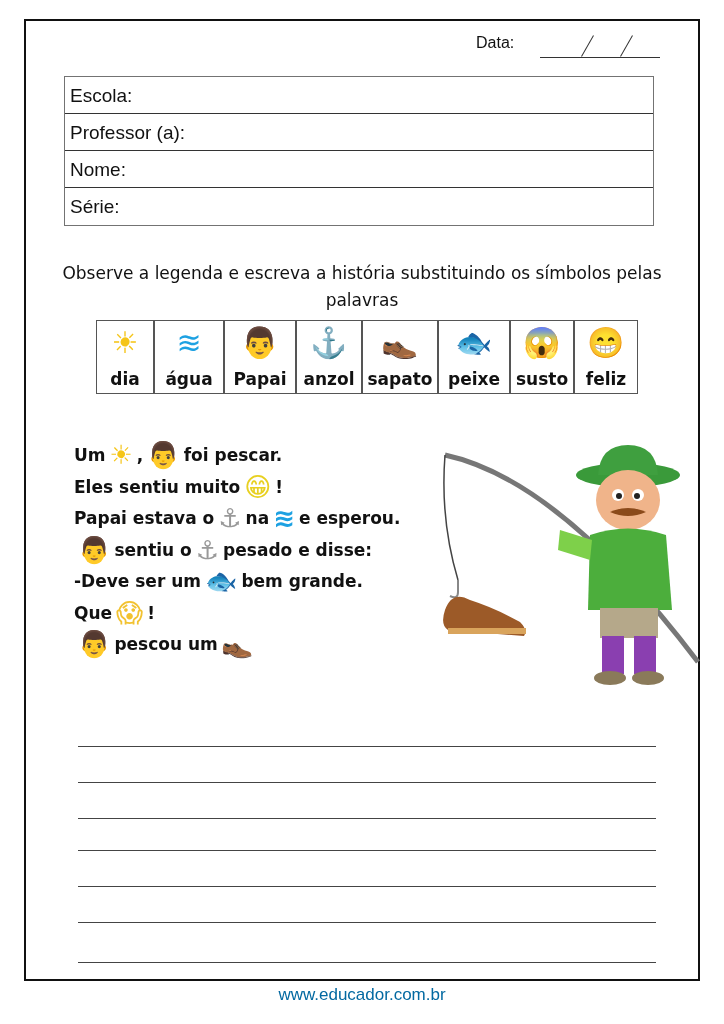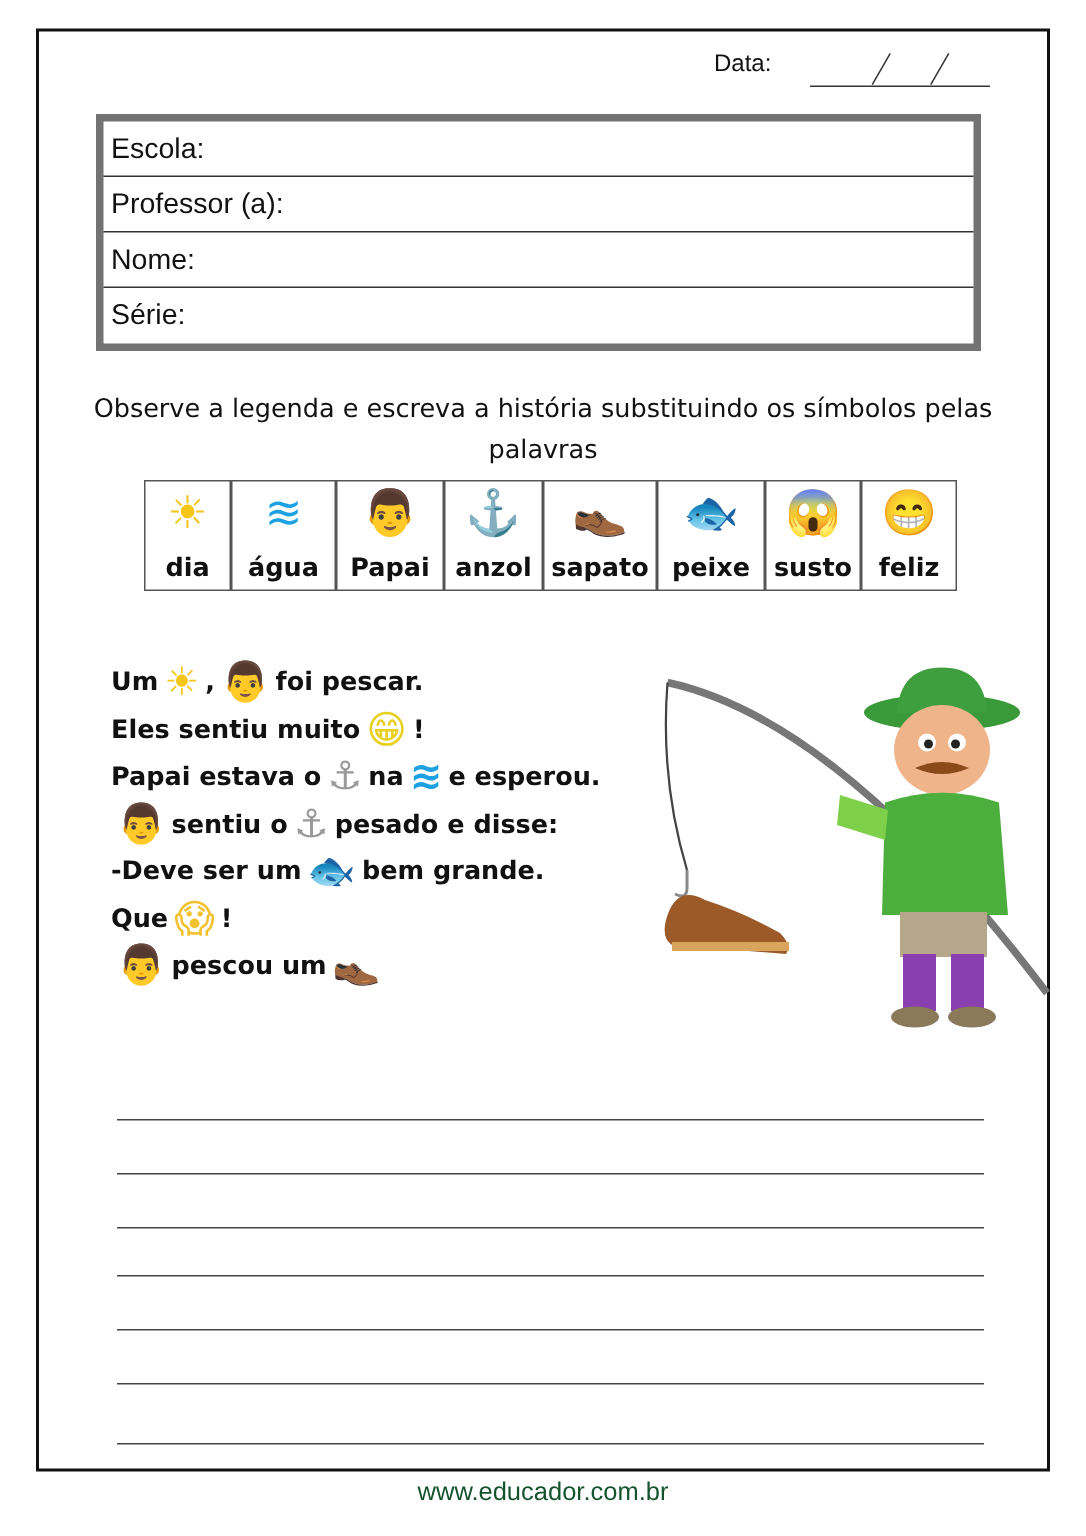--- a/index.html
+++ b/index.html
@@ -1,34 +1,34 @@
 <!DOCTYPE html>
 <html><head>
 <meta charset="utf-8">
 <style>
   html, body { margin:0; padding:0; background:#fff; }
   body { width:724px; height:1024px; position:relative; overflow:hidden; font-family:"Liberation Sans", sans-serif; color:#111; }
   .page-border { position:absolute; left:24px; top:19px; width:676px; height:962px; border:2px solid #111; box-sizing:border-box; }
   .date-row { position:absolute; left:476px; top:34px; font-size:16px; }
   .date-line { position:absolute; left:540px; top:57px; width:120px; border-top:1px solid #333; }
   .slash { position:absolute; top:34px; width:1px; height:24px; background:#333; transform:rotate(30deg); }
-  .info-table { position:absolute; left:64px; top:76px; width:590px; border:5px solid #737373; box-sizing:border-box; }
+  .info-table { position:absolute; left:64px; top:76px; width:590px; border:1px solid #737373; box-sizing:border-box; }
   .info-row { height:37px; border-bottom:1px solid #333; font-size:19px; padding-left:5px; line-height:37px; box-sizing:border-box; }
   .info-row:last-child { border-bottom:none; }
   .instruction { position:absolute; left:40px; top:260px; width:644px; text-align:center; font-weight:normal; font-size:19px; line-height:27px; font-family:"DejaVu Sans", sans-serif; font-size:17px; }
   .legend { position:absolute; left:96px; top:320px; display:flex; }
   .legend-cell { border:1px solid #555; height:74px; display:flex; flex-direction:column; align-items:center; justify-content:space-between; padding:3px 2px 4px; box-sizing:border-box; }
   .legend-cell .lbl { font-weight:bold; font-size:17px; font-family:"DejaVu Sans", sans-serif; }
   .ico { font-size:30px; line-height:38px; height:38px; display:flex; align-items:center; justify-content:center; }
   .story { position:absolute; left:74px; top:440px; font-weight:bold; font-size:17px; font-family:"DejaVu Sans", sans-serif; line-height:31.5px; }
   .story .line { display:flex; align-items:center; height:31.5px; white-space:nowrap;text-align:right; }
   .sico { font-size:26px; display:inline-block; margin:0 4px; }
   .illustration { position:absolute; left:440px; top:440px; width:265px; height:250px; }
   .write-line { position:absolute; left:78px; width:578px; border-top:1.5px solid #444; }
-  .footer { position:absolute; left:0; width:724px; top:985px; text-align:center; font-size:17px; color:#14532d; }
+  .footer { position:absolute; left:0; width:724px; top:985px; text-align:center; font-size:17px; color:#0369a1; }
 </style>
 </head>
 <body>
 
 <div class="page-border"></div>
 
 <div class="date-row">Data:</div>
 <div class="date-line"></div>
 <div class="slash" style="left:587px"></div>
 <div class="slash" style="left:626px"></div>

